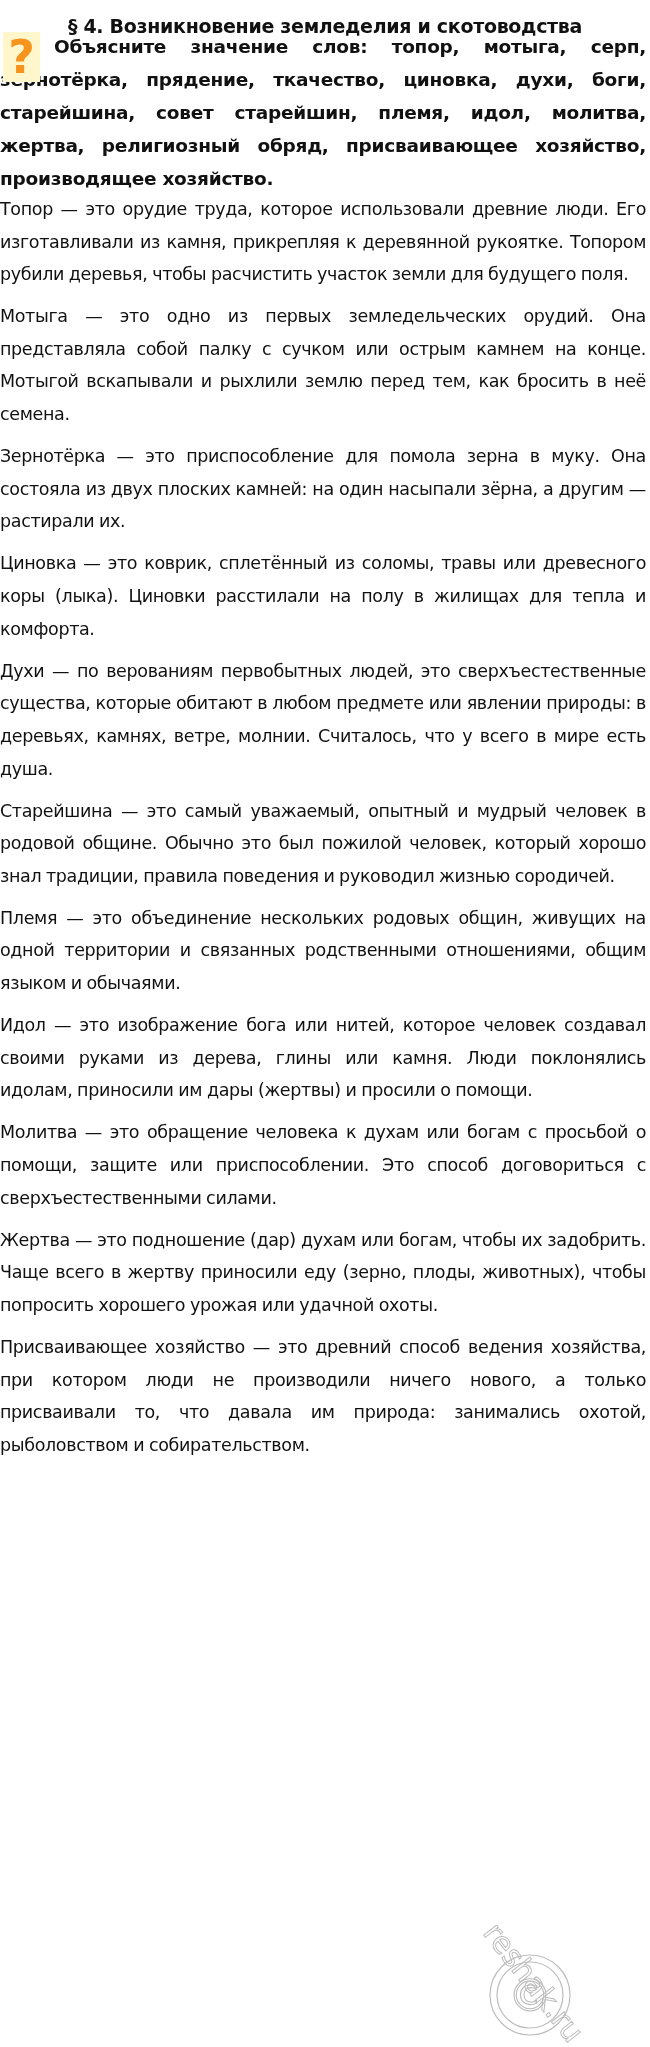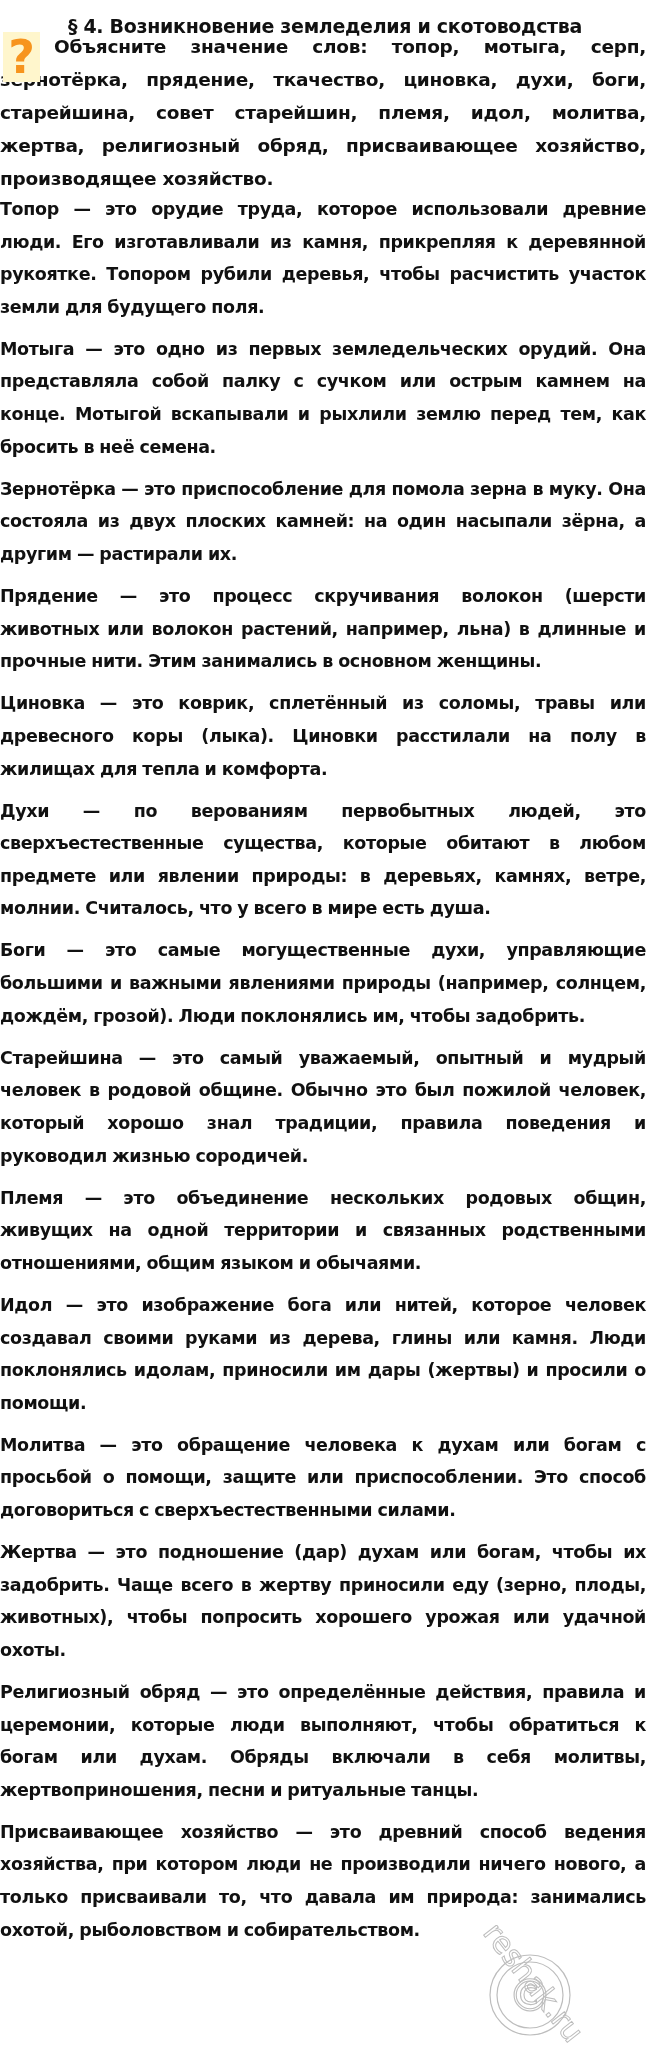--- a/index.html
+++ b/index.html
@@ -65,21 +65,20 @@
       top: 193px;
       width: 646px;
     }
     .para {
       margin: 0 0 9.5px 0;
       font-size: 17.5px;
       line-height: 32.6px;
       text-align: justify;
       letter-spacing: -0.35px;
       word-spacing: -0.5px;
-      font-weight: bold;
     }
     .watermark {
       position: absolute;
       left: 470px;
       top: 1925px;
       width: 180px;
       height: 122px;
       pointer-events: none;
     }
   </style>
@@ -92,30 +91,27 @@
   <div class="qicon">
       <span>?</span>
     </div>
   <p class="question-text">Объясните значение слов: топор, мотыга, серп, зернотёрка, прядение, ткачество, циновка, духи, боги, старейшина, совет старейшин, племя, идол, молитва, жертва, религиозный обряд, присваивающее хозяйство, производящее хозяйство.</p>
 </div>
 
 <div class="body">
   <p class="para">Топор — это орудие труда, которое использовали древние люди. Его изготавливали из камня, прикрепляя к деревянной рукоятке. Топором рубили деревья, чтобы расчистить участок земли для будущего поля.</p>
   <p class="para">Мотыга — это одно из первых земледельческих орудий. Она представляла собой палку с сучком или острым камнем на конце. Мотыгой вскапывали и рыхлили землю перед тем, как бросить в неё семена.</p>
   <p class="para">Зернотёрка — это приспособление для помола зерна в муку. Она состояла из двух плоских камней: на один насыпали зёрна, а другим — растирали их.</p>
-  <p class="para">Прядение — это процесс скручивания волокон (шерсти животных или волокон растений, например, льна) в длинные и прочные нити. Этим занимались в основном женщины.</p>
   <p class="para">Циновка — это коврик, сплетённый из соломы, травы или древесного коры (лыка). Циновки расстилали на полу в жилищах для тепла и комфорта.</p>
   <p class="para">Духи — по верованиям первобытных людей, это сверхъестественные существа, которые обитают в любом предмете или явлении природы: в деревьях, камнях, ветре, молнии. Считалось, что у всего в мире есть душа.</p>
-  <p class="para">Боги — это самые могущественные духи, управляющие большими и важными явлениями природы (например, солнцем, дождём, грозой). Люди поклонялись им, чтобы задобрить.</p>
   <p class="para">Старейшина — это самый уважаемый, опытный и мудрый человек в родовой общине. Обычно это был пожилой человек, который хорошо знал традиции, правила поведения и руководил жизнью сородичей.</p>
   <p class="para">Племя — это объединение нескольких родовых общин, живущих на одной территории и связанных родственными отношениями, общим языком и обычаями.</p>
   <p class="para">Идол — это изображение бога или нитей, которое человек создавал своими руками из дерева, глины или камня. Люди поклонялись идолам, приносили им дары (жертвы) и просили о помощи.</p>
   <p class="para">Молитва — это обращение человека к духам или богам с просьбой о помощи, защите или приспособлении. Это способ договориться с сверхъестественными силами.</p>
   <p class="para">Жертва — это подношение (дар) духам или богам, чтобы их задобрить. Чаще всего в жертву приносили еду (зерно, плоды, животных), чтобы попросить хорошего урожая или удачной охоты.</p>
-  <p class="para">Религиозный обряд — это определённые действия, правила и церемонии, которые люди выполняют, чтобы обратиться к богам или духам. Обряды включали в себя молитвы, жертвоприношения, песни и ритуальные танцы.</p>
   <p class="para">Присваивающее хозяйство — это древний способ ведения хозяйства, при котором люди не производили ничего нового, а только присваивали то, что давала им природа: занимались охотой, рыболовством и собирательством.</p>
 </div>
 
 <svg class="watermark" viewBox="0 0 180 122" xmlns="http://www.w3.org/2000/svg">
   <g fill="none" stroke="#bdbdbd" stroke-width="1.2">
     <circle cx="60" cy="70" r="40"></circle>
     <circle cx="60" cy="70" r="33"></circle>
   </g>
   <text x="60" y="86" text-anchor="middle" font-size="44" fill="none" stroke="#bdbdbd" stroke-width="1.1" font-family="DejaVu Sans, sans-serif">©</text>
   <text x="0" y="0" transform="translate(12,8) rotate(52)" font-size="30" fill="none" stroke="#bdbdbd" stroke-width="1" font-family="DejaVu Sans, sans-serif">reshak.ru</text>

